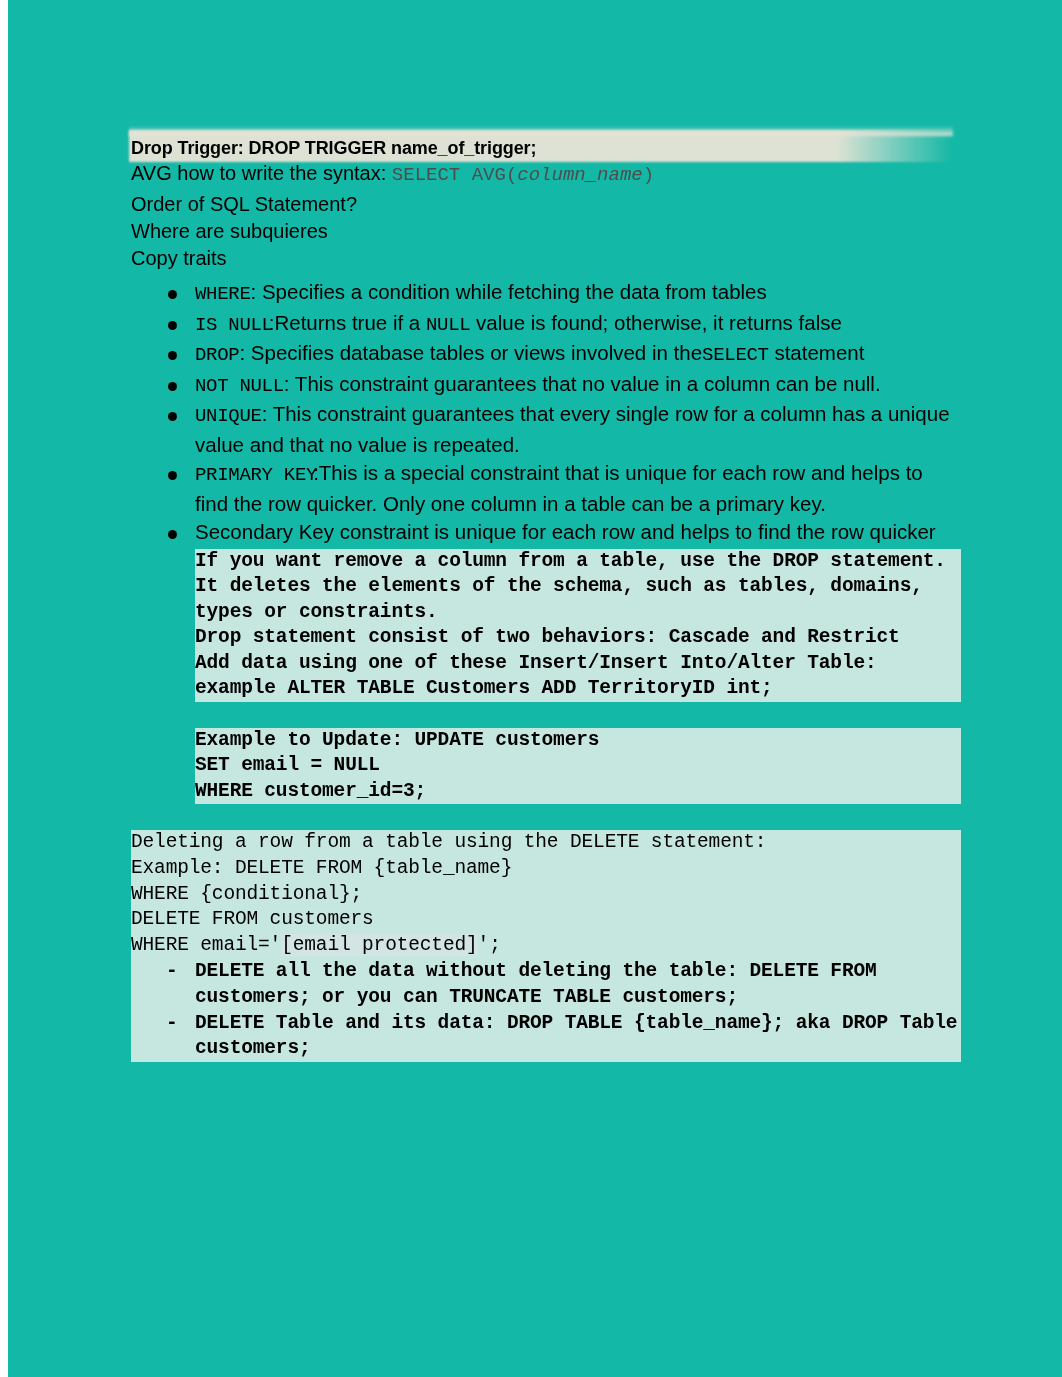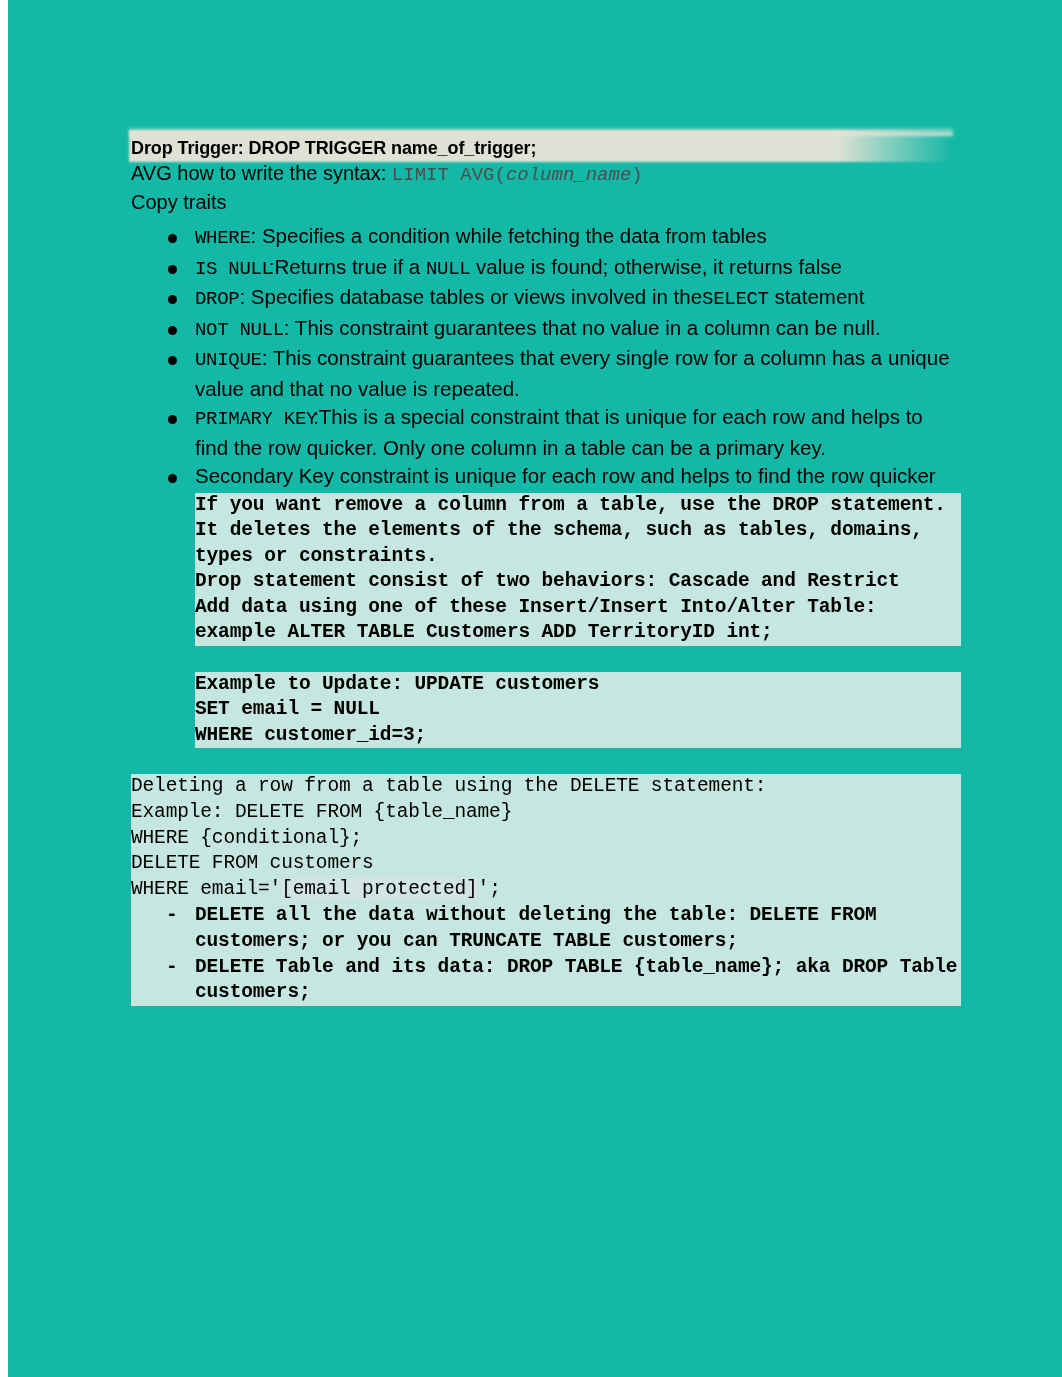--- a/index.html
+++ b/index.html
@@ -182,22 +182,24 @@
 
 <div class="page">
 
   <div class="hl-band-top"></div>
   <div class="hl-band"></div>
 
   <div class="content">
 
     <div class="line head-line sans">Drop Trigger: DROP TRIGGER name_of_trigger;</div>
 
-    <div class="line plain-line sans"><span>AVG how to write the syntax: </span><span class="mono grey" style="font-size:19px;">LIMIT AVG(</span><span class="mono grey ital" style="font-size:19px;">column_name</span><span class="mono grey" style="font-size:19px;">)</span></div>
-
+    <div class="line plain-line sans"><span>AVG how to write the syntax: </span><span class="mono grey" style="font-size:19px;">SELECT AVG(</span><span class="mono grey ital" style="font-size:19px;">column_name</span><span class="mono grey" style="font-size:19px;">)</span></div>
+
+    <div class="line plain-line sans" style="margin-top:2px;">Order of SQL Statement?</div>
+    <div class="line plain-line sans">Where are subquieres</div>
     <div class="line plain-line sans">Copy traits</div>
 
     <ul class="bullets">
 
       <li><span class="kw">WHERE</span><span class="sans">: </span><span class="sans">Specifies a condition while fetching the data from tables</span></li>
 
       <li><span class="kw kw-tight">IS NULL</span><span class="sans">:</span><span class="sans">Returns true if a </span><span class="kw">NULL</span><span class="sans"> value is found; otherwise, it returns false</span></li>
 
 
       <li><span class="kw">DROP</span><span class="sans">: </span><span class="sans">Specifies database tables or views involved in the</span><span class="kw">SELECT</span><span class="sans"> statement</span></li>

